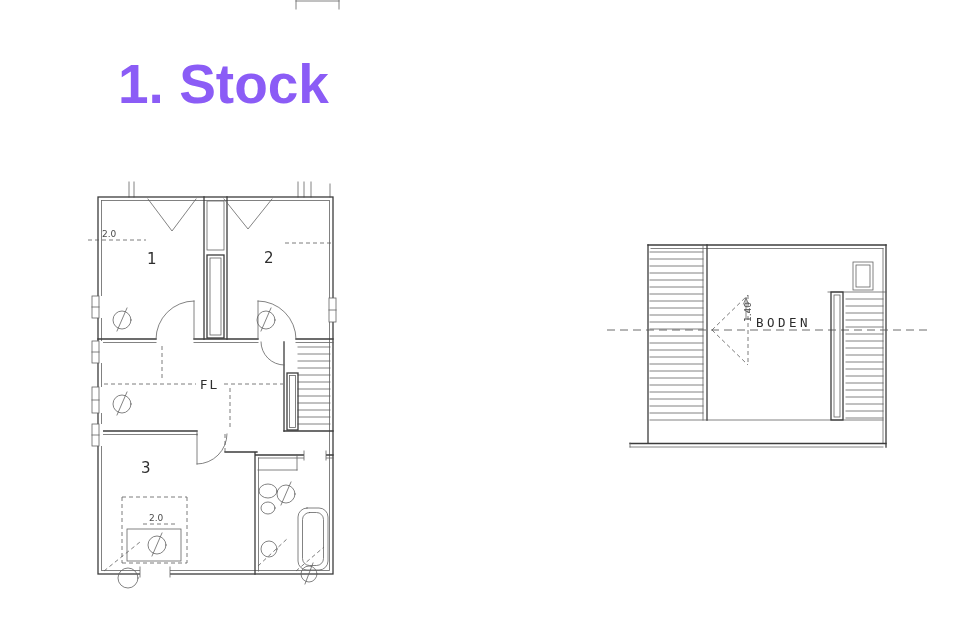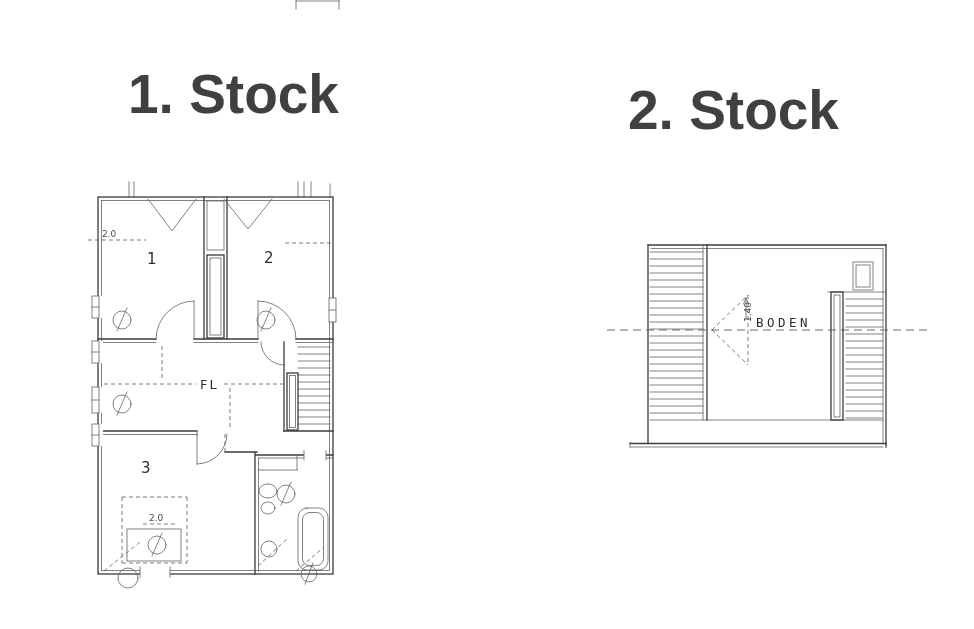--- a/index.html
+++ b/index.html
@@ -1,18 +1,18 @@
 <!DOCTYPE html>
 <html><head>
 <meta charset="utf-8">
 <style>
   html,body { margin:0; padding:0; background:#ffffff; }
   body { font-family:"Liberation Sans",sans-serif; }
   .canvas { position:relative; width:974px; height:629px; background:#ffffff; overflow:hidden; }
-  .title { position:absolute; margin:12px; font-weight:700; font-size:55px; line-height:1.05; color:#404040; white-space:nowrap; font-family:"Liberation Sans",sans-serif; }
+  .title { position:absolute; margin:2px; font-weight:700; font-size:55px; line-height:1.05; color:#8b5cf6; white-space:nowrap; font-family:"Liberation Sans",sans-serif; }
   .title-1 { left:116px; top:54px; }
   .title-2 { left:616px; top:70px; }
   svg.layer { position:absolute; overflow:visible; }
   .layer-top { left:0; top:0; }
   .layer-f1 { left:85px; top:178px; }
   .layer-f2 { left:600px; top:230px; }
   .w  { stroke:#3c3c3c; stroke-width:1.3; fill:none; stroke-linecap:square; }
   .t  { stroke:#636363; stroke-width:0.8; fill:none; stroke-linecap:square; }
   .d  { stroke:#5c5c5c; stroke-width:0.9; fill:none; stroke-dasharray:8 5; }
   .d2 { stroke:#5c5c5c; stroke-width:0.8; fill:none; stroke-dasharray:4 3; }
@@ -22,21 +22,20 @@
   .lbl-fl { font-size:13px; fill:#2e2e2e; letter-spacing:2px; }
   .sm { font-size:9px; fill:#4a4a4a; }
   .boden { font-size:12.5px; fill:#2b2b2b; font-family:"DejaVu Sans Mono",monospace; letter-spacing:3.5px; }
 </style>
 </head>
 <body>
 
 <div class="canvas">
 
   <h1 class="title title-1">1. Stock</h1>
-  <h1 class="title title-2">2. Stock</h1>
 
   <svg class="layer layer-top" width="974" height="14" viewBox="0 0 974 14">
     <path class="t" d="M296 0 V9 M339 0 V9 M296 1 H339"></path>
   </svg>
 
   <svg class="layer layer-f1" width="262" height="402" viewBox="85 178 262 402">
 
     <g>
 
       <path class="t" d="M129 182 V197 M134 182 V197 M298 182 V197 M304 182 V197 M311 182 V197 M330 184 V197"></path>

